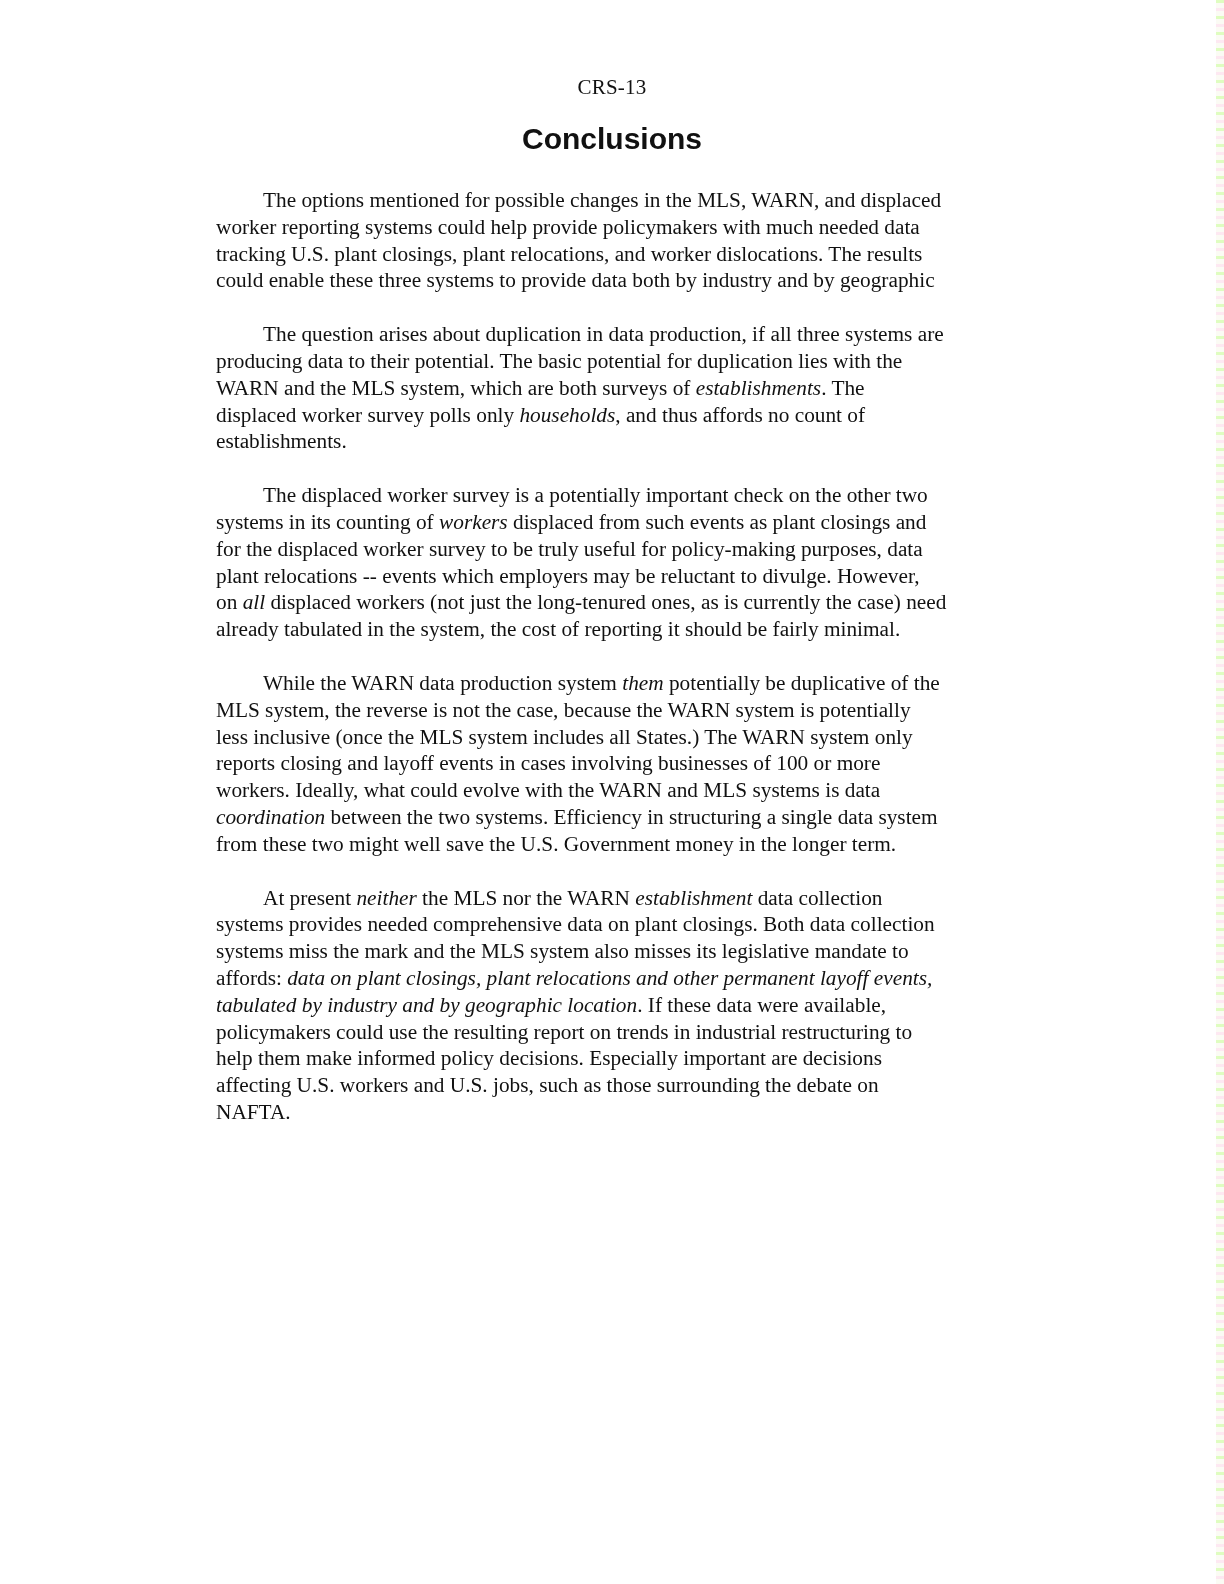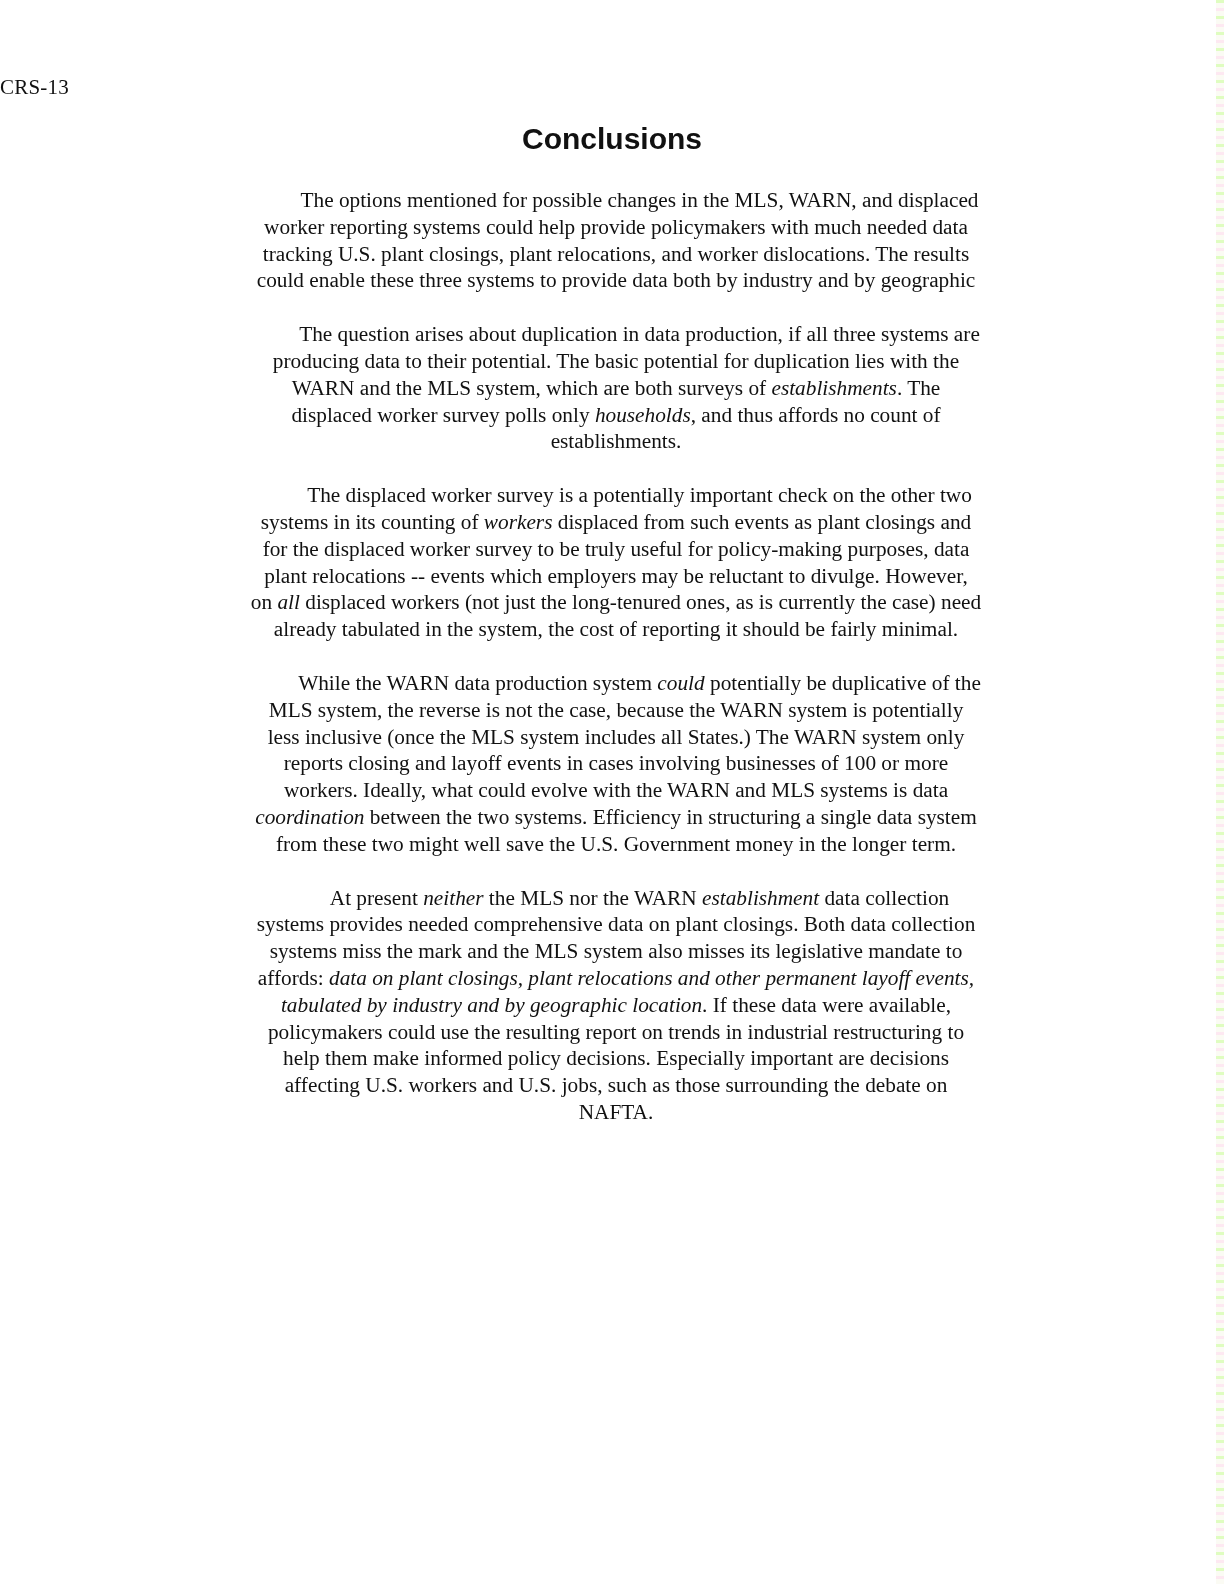--- a/index.html
+++ b/index.html
@@ -30,20 +30,21 @@
       background-color: #fbfbf4;
       background-image:
         repeating-linear-gradient(180deg, rgba(200,255,150,0.55) 0px, rgba(200,255,150,0.55) 3px, transparent 3px, transparent 16px),
         repeating-linear-gradient(180deg, transparent 0px, transparent 8px, rgba(255,220,240,0.6) 8px, rgba(255,220,240,0.6) 11px, transparent 11px, transparent 16px);
     }
     .page-number {
       position: absolute;
       top: 75px;
       left: 0;
       width: 1224px;
+      text-align: center;
       font-size: 21px;
       letter-spacing: 0.2px;
     }
     .title {
       position: absolute;
       top: 122px;
       left: 0;
       width: 1224px;
       text-align: center;
       font-family: "Liberation Sans", "DejaVu Sans", sans-serif;
@@ -54,21 +55,20 @@
     .body-text {
       position: absolute;
       left: 216px;
       top: 187px;
       width: 800px;
     }
     .para {
       margin: 0 0 27px 0;
       font-size: 21.3px;
       line-height: 26.8px;
-      text-align: center;
     }
     .line {
       display: block;
       white-space: nowrap;
     }
     .indent {
       display: inline-block;
       width: 47px;
     }
     .seg-italic {
@@ -97,21 +97,21 @@
       </p>
       <p class="para">
         <span class="line"><span class="indent"></span><span class="seg">The displaced worker survey is a potentially important check on the other two</span></span>
         <span class="line"><span class="seg">systems in its counting of </span><span class="seg-italic">workers</span><span class="seg"> displaced from such events as plant closings and</span></span>
         <span class="line"><span class="seg">for the displaced worker survey to be truly useful for policy-making purposes, data</span></span>
         <span class="line"><span class="seg">plant relocations -- events which employers may be reluctant to divulge.  However,</span></span>
         <span class="line"><span class="seg">on </span><span class="seg-italic">all</span><span class="seg"> displaced workers (not just the long-tenured ones, as is currently the case) need</span></span>
         <span class="line"><span class="seg">already tabulated in the system, the cost of reporting it should be fairly minimal.</span></span>
       </p>
       <p class="para">
-        <span class="line"><span class="indent"></span><span class="seg">While the WARN data production system </span><span class="seg-italic">could</span><span class="seg"> potentially be duplicative of the</span></span>
+        <span class="line"><span class="indent"></span><span class="seg">While the WARN data production system </span><span class="seg-italic">them</span><span class="seg"> potentially be duplicative of the</span></span>
         <span class="line"><span class="seg">MLS system, the reverse is not the case, because the WARN system is potentially</span></span>
         <span class="line"><span class="seg">less inclusive (once the MLS system includes all States.)  The WARN system only</span></span>
         <span class="line"><span class="seg">reports closing and layoff events in cases involving businesses of 100 or more</span></span>
         <span class="line"><span class="seg">workers.  Ideally, what could evolve with the WARN and MLS systems is data</span></span>
         <span class="line"><span class="seg-italic">coordination</span><span class="seg"> between the two systems.  Efficiency in structuring a single data system</span></span>
         <span class="line"><span class="seg">from these two might well save the U.S. Government money in the longer term.</span></span>
       </p>
       <p class="para">
         <span class="line"><span class="indent"></span><span class="seg">At present </span><span class="seg-italic">neither</span><span class="seg"> the MLS nor the WARN </span><span class="seg-italic">establishment</span><span class="seg"> data collection</span></span>
         <span class="line"><span class="seg">systems provides needed comprehensive data on plant closings.  Both data collection</span></span>

